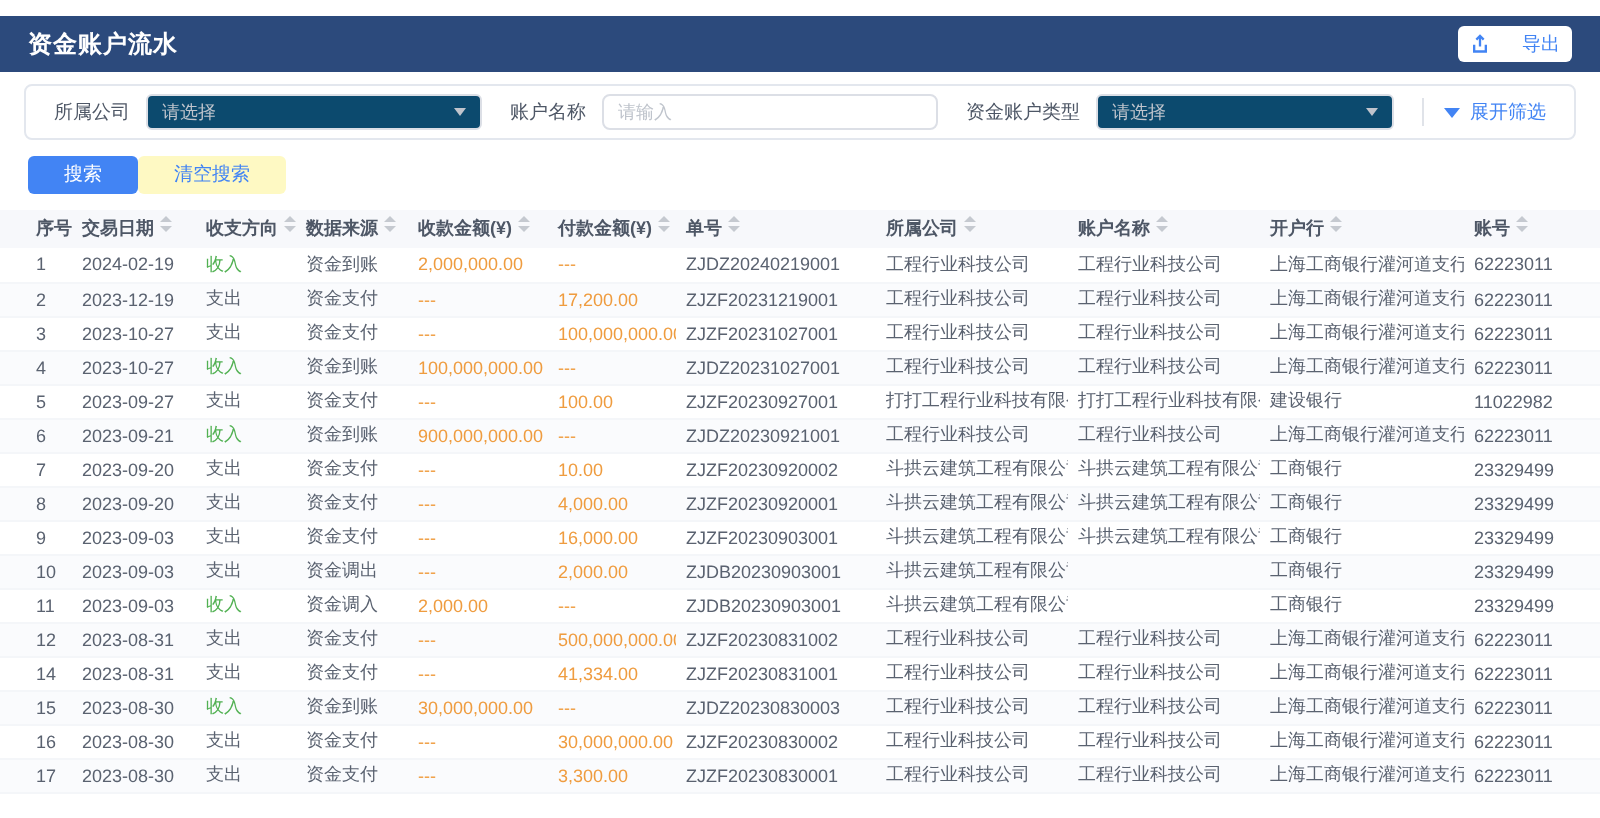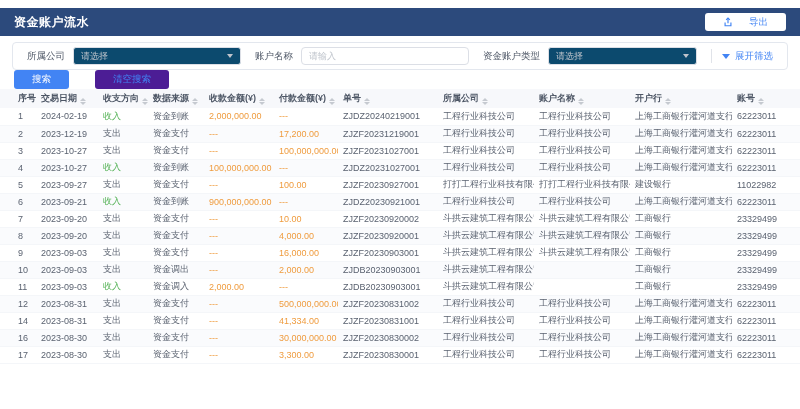--- a/index.html
+++ b/index.html
@@ -15,21 +15,21 @@
     background: var(--topbar, #2c4a7c);
     display: flex; align-items: center; justify-content: space-between;
     padding: 0 14px;
     margin-top: 8px;
   }
   .page-title { color: #fff; font-size: 12px; font-weight: bold; letter-spacing: .5px; }
   .export-btn {
     display: flex; align-items: center; gap: 16px;
     background: #fff; color: var(--accent, #4284f4);
     border: none; border-radius: 3px;
-    height: 18px; padding: 0 18px; font-size: 9.5px;
+    height: 18px; padding: 0 6px; font-size: 9.5px;
     font-family: inherit; cursor: pointer;
   }
   
   .filter-box {
     margin: 6px 12px 0;
     height: 28px;
     border: 1px solid #e3e7ee; border-radius: 4px;
     display: flex; align-items: center;
     padding: 0 14px; gap: 14px;
     background: #fff;
@@ -59,27 +59,27 @@
     color: var(--accent, #4284f4); font-size: 9.5px;
     white-space: nowrap; cursor: pointer; flex: 0 0 auto; text-align: right;
   }
   .vdiv { width: 1px; height: 14px; background: #e0e3e9; margin-right: 5px; }
   .chev {
     width: 0; height: 0;
     border-left: 4px solid transparent; border-right: 4px solid transparent;
     border-top: 5px solid var(--accent, #4284f4);
   }
   
-  .btn-row { margin: 0 14px; display: flex; gap: 26px; }
+  .btn-row { margin: 8px 14px; display: flex; }
   .btn {
     height: 19px; padding: 0 18px; font-size: 9.5px;
     border: none; border-radius: 3px; cursor: pointer; font-family: inherit;
   }
   .btn.primary { background: var(--accent, #4284f4); color: #fff; }
-  .btn.light { background: #4c1d95; color: var(--accent, #4284f4); }
+  .btn.light { background: #fef9c3; color: var(--accent, #4284f4); }
   
   .grid { width: 800px; border-collapse: collapse; table-layout: fixed; }
   .grid th {
     background: #f7f8fb; font-size: 9px; color: #4e5766; font-weight: bold;
     text-align: left; height: 19px; padding: 0 5px;
     white-space: nowrap; overflow: hidden; cursor: pointer;
   }
   .grid td {
     font-size: 9px; height: 17px; padding: 0 5px;
     white-space: nowrap; overflow: hidden;
@@ -90,21 +90,21 @@
   .grid th:nth-child(2), .grid td:nth-child(2) { width: 62px; margin-left: 24px; }
   .grid th:nth-child(3), .grid td:nth-child(3) { width: 50px; }
   .grid th:nth-child(4), .grid td:nth-child(4) { width: 56px; }
   .grid th:nth-child(5), .grid td:nth-child(5) { width: 70px; }
   .grid th:nth-child(6), .grid td:nth-child(6) { width: 64px; }
   .grid th:nth-child(7), .grid td:nth-child(7) { width: 100px; }
   .grid th:nth-child(8), .grid td:nth-child(8) { width: 96px; }
   .grid th:nth-child(9), .grid td:nth-child(9) { width: 96px; }
   .grid th:nth-child(10), .grid td:nth-child(10) { width: 102px; }
   .grid th:nth-child(11), .grid td:nth-child(11) { width: 68px; }
-  .th-inner { display: inline-flex; align-items: flex-end; gap: 3px; }
+  .th-inner { display: inline-flex; align-items: flex-start; gap: 3px; }
   .carets { display: inline-flex; flex-direction: column; }
   .caret { display: block; width: 0; height: 0; border-left: 3px solid transparent; border-right: 3px solid transparent; }
   .caret.up { border-bottom: 3.5px solid #c5c9d0; margin-bottom: 1.5px; }
   .caret.down { border-top: 3.5px solid #c5c9d0; }
   .amount { color: var(--amount, #ef9c3f); }
   .dir-in { color: var(--income, #52b153); }
   .dir-out { color: #5a6270; }
 </style>
 </head>
 <body>
@@ -394,20 +394,33 @@
         <td>资金支付</td>
         <td class="amount">---</td>
         <td class="amount">41,334.00</td>
         <td>ZJZF20230831001</td>
         <td>工程行业科技公司</td>
         <td>工程行业科技公司</td>
         <td>上海工商银行灌河道支行</td>
         <td>62223011</td>
       </tr>
       <tr>
+        <td>15</td>
+        <td>2023-08-30</td>
+        <td class="dir-in">收入</td>
+        <td>资金到账</td>
+        <td class="amount">30,000,000.00</td>
+        <td class="amount">---</td>
+        <td>ZJDZ20230830003</td>
+        <td>工程行业科技公司</td>
+        <td>工程行业科技公司</td>
+        <td>上海工商银行灌河道支行</td>
+        <td>62223011</td>
+      </tr>
+      <tr>
         <td>16</td>
         <td>2023-08-30</td>
         <td class="dir-out">支出</td>
         <td>资金支付</td>
         <td class="amount">---</td>
         <td class="amount">30,000,000.00</td>
         <td>ZJZF20230830002</td>
         <td>工程行业科技公司</td>
         <td>工程行业科技公司</td>
         <td>上海工商银行灌河道支行</td>

